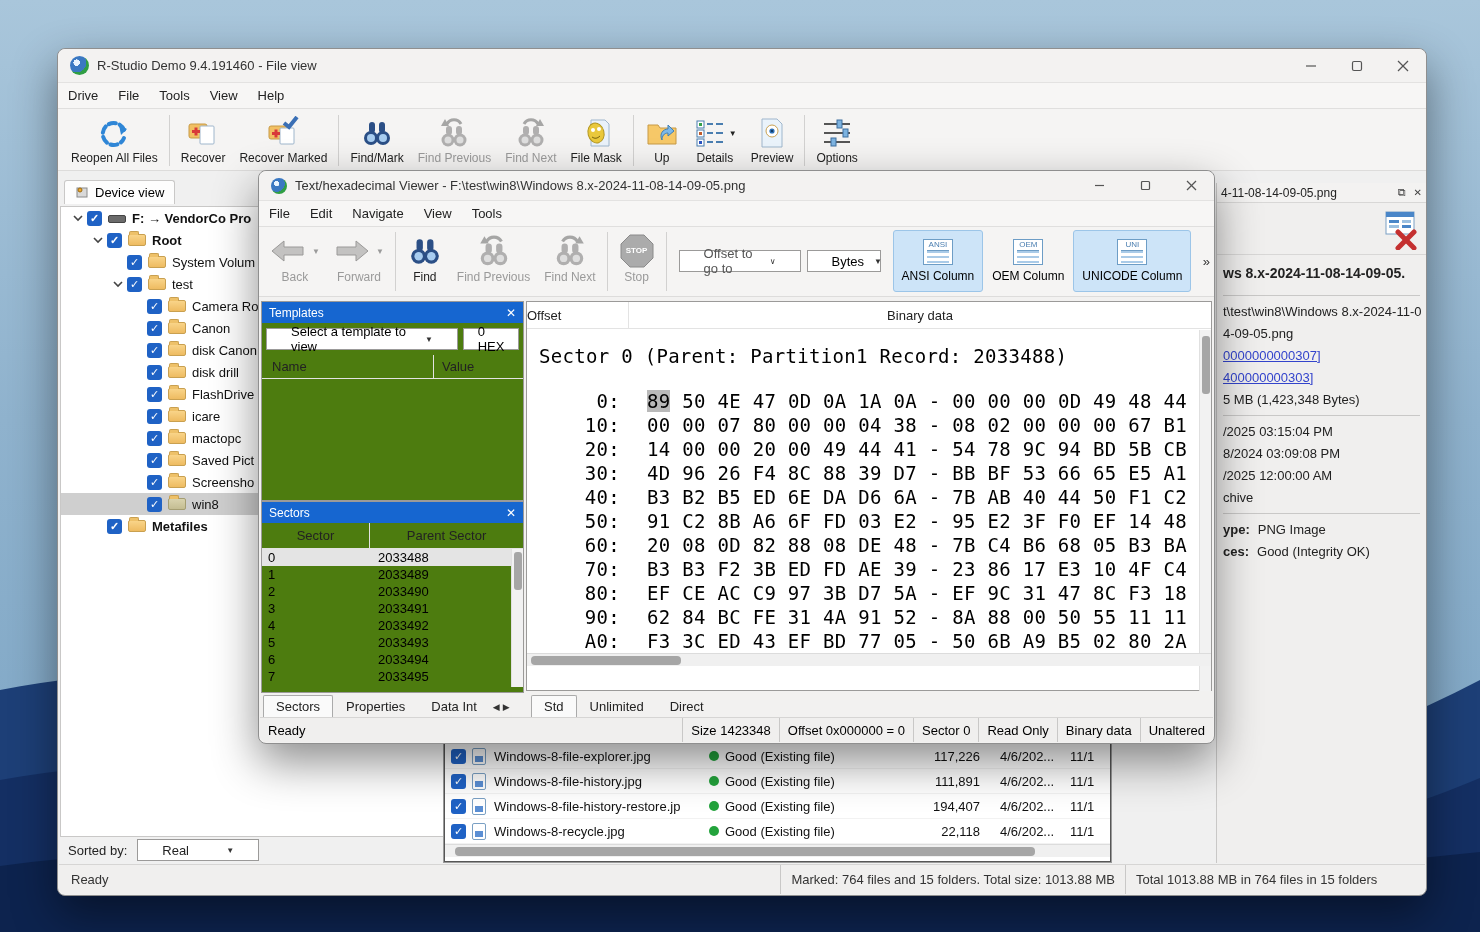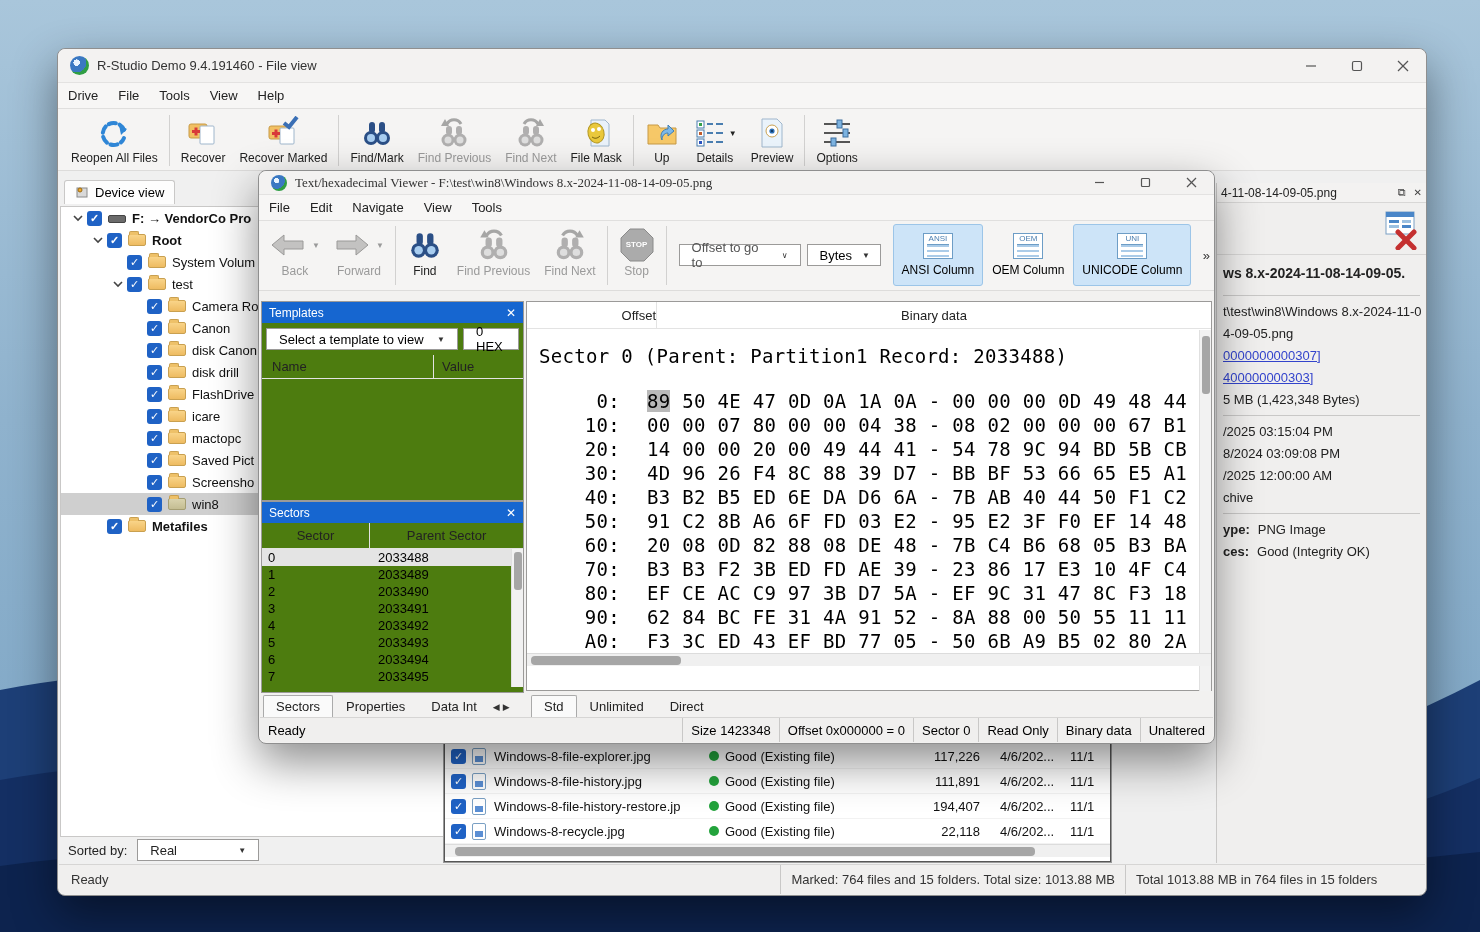--- a/index.html
+++ b/index.html
@@ -47,21 +47,21 @@
   .tree-item .tchev { width:18px; height:14px; display:flex; align-items:center; justify-content:center; visibility:hidden; }
   .tree-item.expand .tchev { visibility:visible; }
   .checkbox { width:15px; height:15px; background:#1f62c5; border-radius:3px; color:#fff; font-size:11px; line-height:15px;
               text-align:center; margin-right:6px; flex:0 0 auto; }
   .ico-fold { width:18px; height:12px; background:linear-gradient(#f9d489,#eebb61); border:1px solid #c9a050; border-radius:2px; position:relative; margin-right:6px; flex:0 0 auto;}
   .ico-fold::before { content:""; position:absolute; top:-4px; left:0; width:8px; height:3px; background:#eec169; border:1px solid #c9a050; border-bottom:none; border-radius:2px 2px 0 0; }
   .icon-drive .ico-fold { background:#6b6b6b; border-color:#444; height:8px; margin-top:2px;}
   .icon-drive .ico-fold::before { display:none; }
   .icon-folder-dim .ico-fold { background:linear-gradient(#d9d3ae,#c4bd92); border-color:#a59e72; }
   .sortbar { display:flex; align-items:center; gap:10px; font-size:13px; color:#222; }
-  .combo { background:#fff; border:1px solid #9b9a99; height:22px; display:flex; align-items:center; font-size:13px; padding:0 12px; }
+  .combo { background:#fff; border:1px solid #9b9a99; height:22px; display:flex; align-items:center; font-size:13px; padding:0 24px; }
   .combo .caret { margin-left:auto; font-size:8px; color:#333; padding-left:10px;}
 
   
   .file-panel { background:#fff; border:1px solid #565656; outline:1px solid #9a9a9a; overflow:hidden; }
   .file-row { display:flex; align-items:center; height:25px; font-size:13px; color:#111; border-bottom:1px solid #f2f2f2;}
   .file-row .checkbox { margin-left:6px; }
   .ico-file { width:14px; height:17px; background:#fff; border:1px solid #7aa0c4; border-radius:2px; position:relative; margin-right:8px; flex:0 0 auto;}
   .ico-file::after { content:""; position:absolute; left:2px; top:7px; width:8px; height:6px; background:#5b8fd4; }
   .file-name { width:215px; overflow:hidden; white-space:nowrap; }
   .gdot { width:10px; height:10px; border-radius:50%; background:#23a33c; margin-right:6px; flex:0 0 auto;}
@@ -105,21 +105,21 @@
   .vscroll { position:absolute; top:0; right:0; width:12px; background:#f2f2f2; border-left:1px solid #e0e0e0;}
   .vscroll .thumb { position:absolute; left:2px; width:8px; background:#a6a6a6; border-radius:3px; }
 
   .tabs { display:flex; align-items:flex-end; font-size:13px; color:#222; }
   .tab { padding:3px 12px; border:1px solid transparent; border-bottom:none; }
   .tab.active { background:#fafafa; border-color:#aaa; border-radius:2px 2px 0 0; }
   .tab-arrows { font-size:9px; color:#333; padding:0 3px; letter-spacing:3px;}
 
   .hex-main { position:absolute; background:#fff; border:1px solid #9b9a99; }
   .hex-head { display:flex; height:27px; align-items:center; font-size:13px; color:#222; border-bottom:1px solid #e3e3e3; }
-  .hex-head .c1 { width:130px; text-align:right; border-right:1px solid #e3e3e3; height:100%; line-height:27px;}
+  .hex-head .c1 { width:102px; text-align:left; border-right:1px solid #e3e3e3; height:100%; line-height:27px;}
   .hex-head .c2 { flex:1; text-align:center; }
   .hex-body { font-family:"DejaVu Sans Mono", monospace; font-size:19px; color:#000; letter-spacing:.3px; padding-top:14px; }
   .sector-line { padding-left:12px; line-height:26px; margin-bottom:20px; white-space:nowrap;}
   .hex-row { display:flex; line-height:24px; white-space:pre; }
   .hex-row .off { width:93px; text-align:right; }
   .hex-row .bytes-wrap { margin-left:27px; }
   .hl-byte { background:#b9b9b9; margin-right:.62em; }
   .hl-byte:empty { display:none; margin:0; }
 
   .hx-status { position:absolute; left:1px; right:1px; bottom:1px; height:25px; background:#f0efee; border-top:1px solid #d6d5d4; display:flex; align-items:center; font-size:13px; border-radius:0 0 7px 7px;}
@@ -597,21 +597,21 @@
 
   <div class="statusbar" style="height:30px;">
     <span class="ready">Ready</span>
     <span class="seg">Marked: 764 files and 15 folders. Total size: 1013.88 MB</span>
     <span class="seg" style="min-width:300px;">Total 1013.88 MB in 764 files in 15 folders</span>
   </div>
 </div>
 
 <div class="window" style="left:258px; top:170px; width:957px; height:574px; background:#f2f1f0;">
 
-  <div class="titlebar" style="height:24px;font-family:Liberation Serif, serif;">
+  <div class="titlebar" style="height:30px;">
     <div class="logo" style="width:16px;height:16px;"></div>
     <div class="app-title">Text/hexadecimal Viewer - F:\test\win8\Windows 8.x-2024-11-08-14-09-05.png</div>
     <div class="win-controls">
       <div class="win-btn">
           <svg width="11" height="11">
             <line x1="1" y1="5.5" x2="10" y2="5.5"></line>
           </svg>
         </div>
       <div class="win-btn">
           <svg width="11" height="11">

